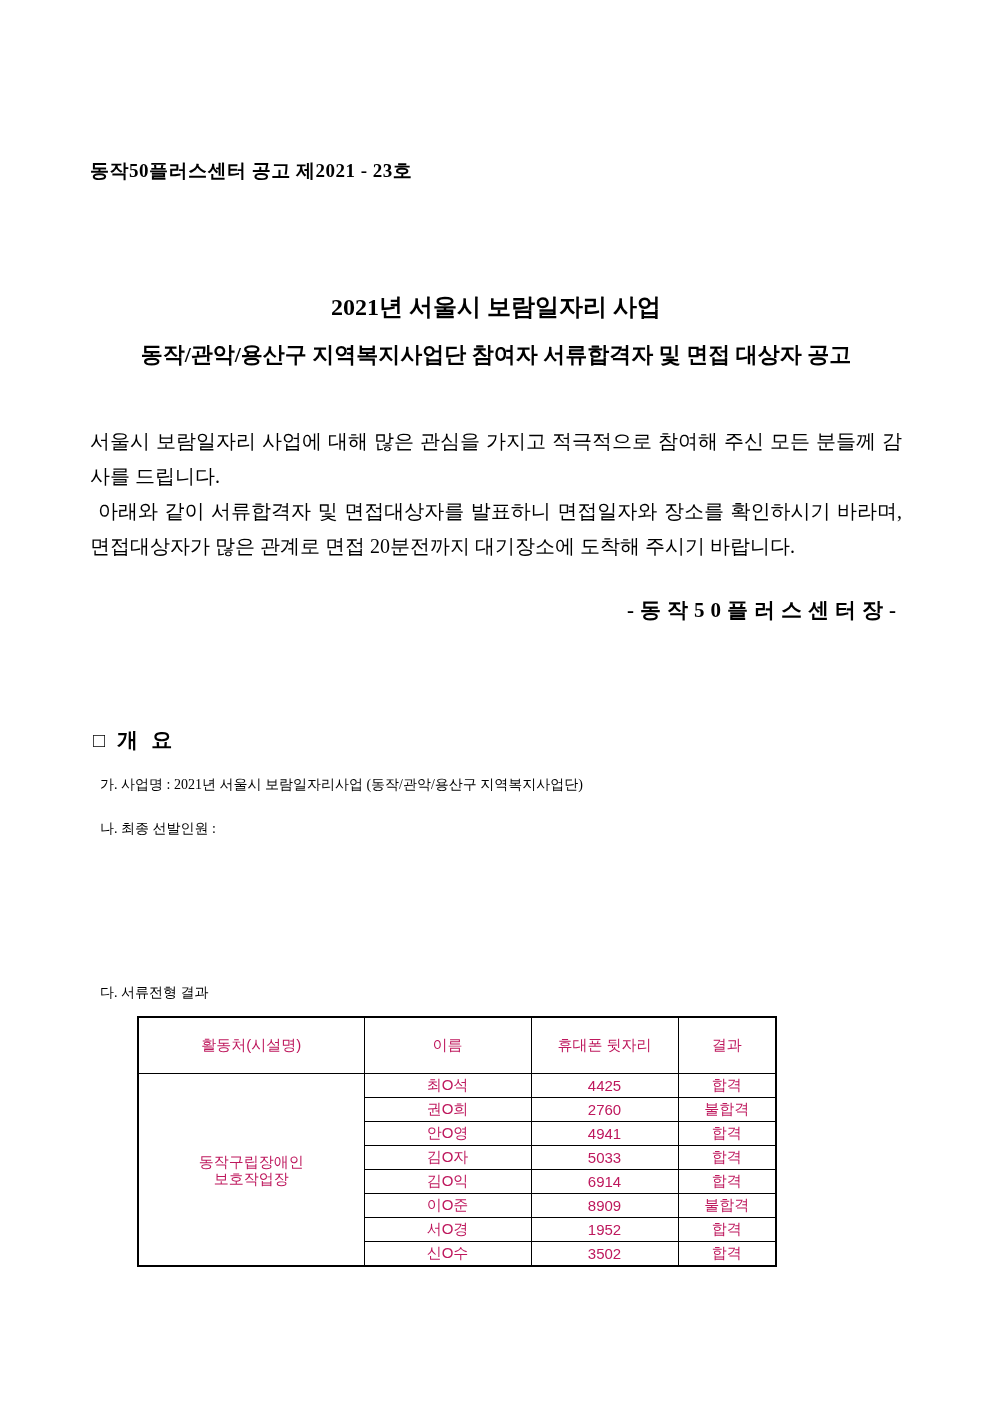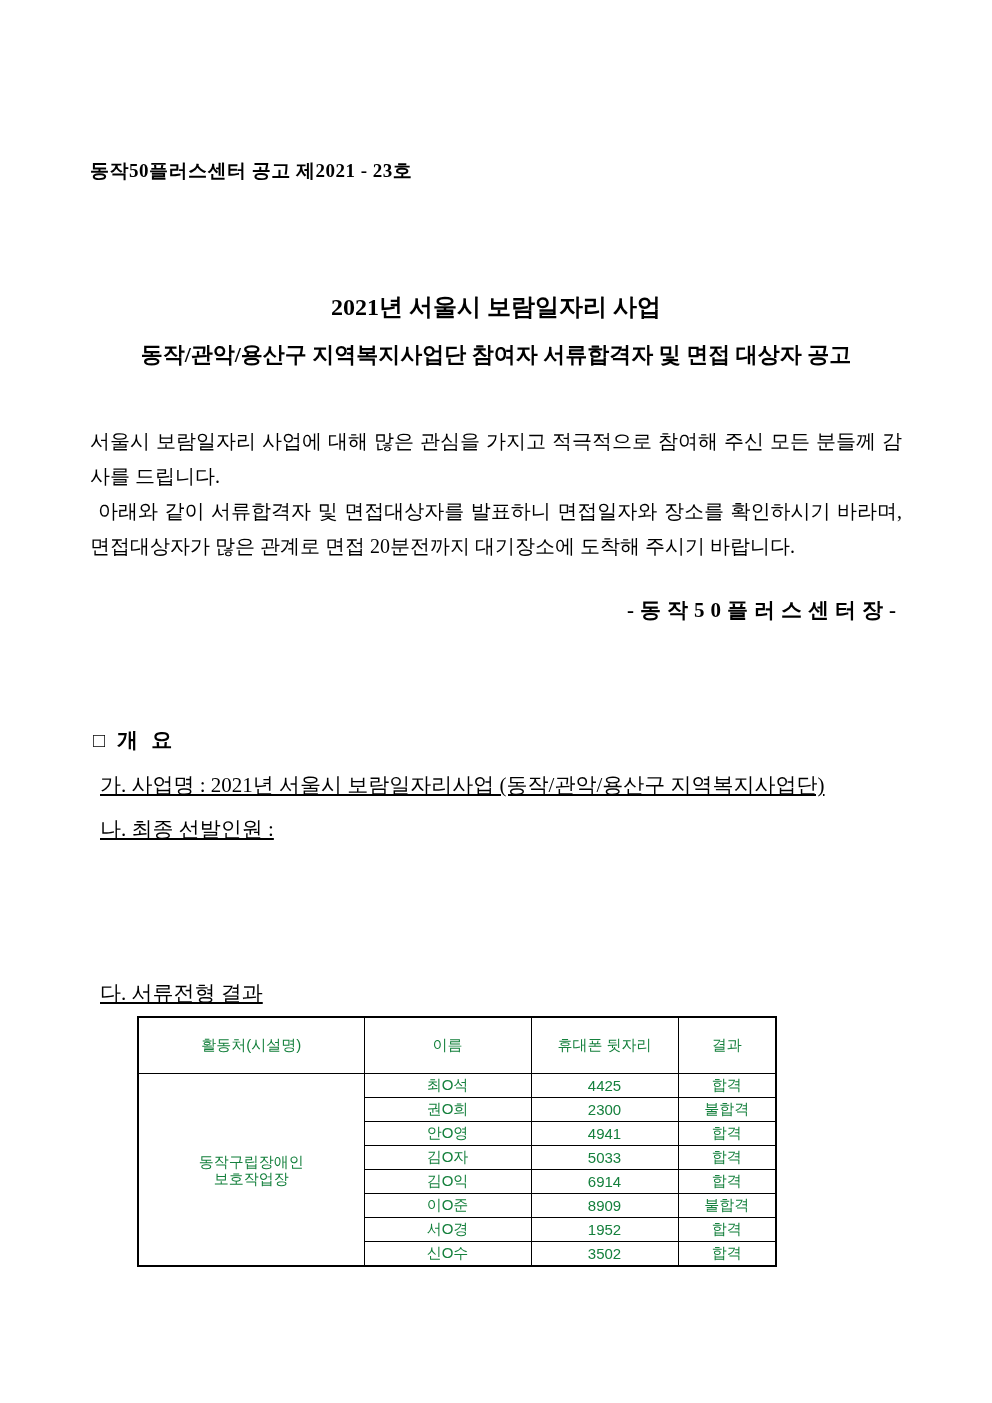--- a/index.html
+++ b/index.html
@@ -72,25 +72,24 @@
   }
   #overview-heading .box-glyph {
     font-size: 20px;
     font-weight: normal;
     line-height: 1;
   }
   #overview-heading .heading-text { letter-spacing: 4px; }
 
   
   .list-item {
-    font-size: 21px;
+    font-size: 14px;
     line-height: 28px;
     padding-left: 10px;
     word-break: keep-all;
-    text-decoration: underline;
   }
   #item-ga { top: 771px; white-space: nowrap; }
   #item-na {
     top: 810px;
     display: flex;
     line-height: 38px;
   }
   #item-na .na-label {
     flex: 0 0 213px;
     white-space: nowrap;
@@ -103,21 +102,21 @@
   #results-table-wrap {
     position: absolute;
     top: 1016px;
     left: 137px;
   }
   table.results {
     border-collapse: collapse;
     table-layout: fixed;
     font-family: "Liberation Sans", "DejaVu Sans", sans-serif;
     font-size: 15px;
-    color: #15803d;
+    color: #be185d;
     border: 2px solid #000;
   }
   table.results th, table.results td {
     border: 1px solid #000;
     padding: 0;
     text-align: center;
     vertical-align: middle;
   }
   table.results thead th {
     height: 55px;
@@ -181,21 +180,21 @@
         <td class="facility-cell" rowspan="8">
           <div>동작구립장애인</div>
           <div>보호작업장</div>
         </td>
         <td>최O석</td>
         <td>4425</td>
         <td>합격</td>
       </tr>
       <tr>
         <td>권O희</td>
-        <td>2300</td>
+        <td>2760</td>
         <td>불합격</td>
       </tr>
       <tr>
         <td>안O영</td>
         <td>4941</td>
         <td>합격</td>
       </tr>
       <tr>
         <td>김O자</td>
         <td>5033</td>

